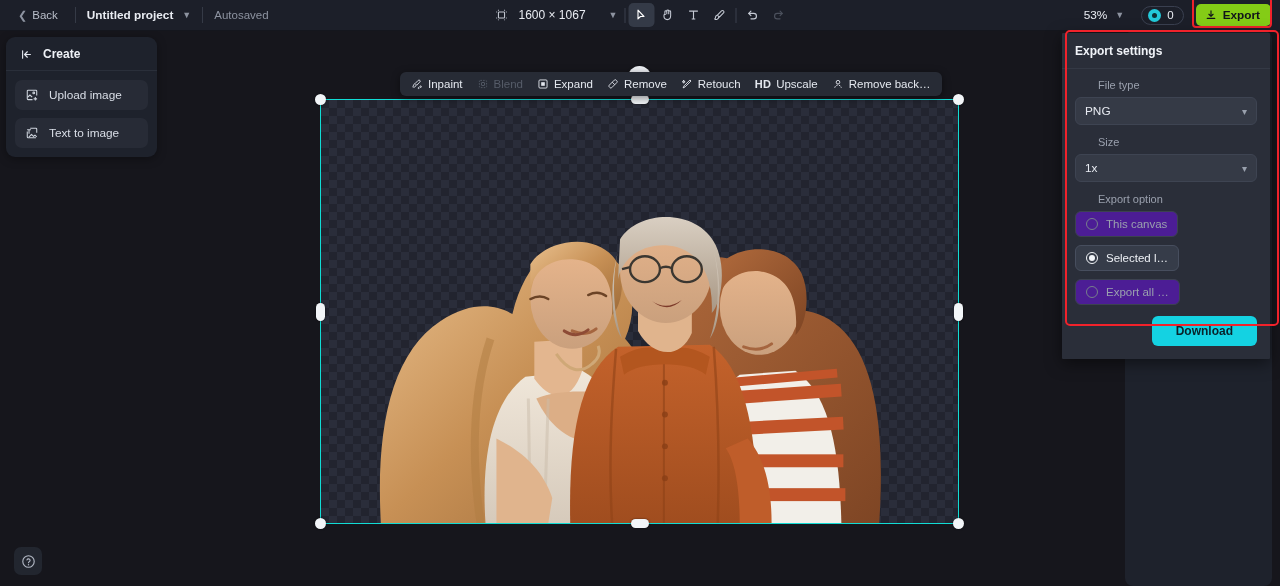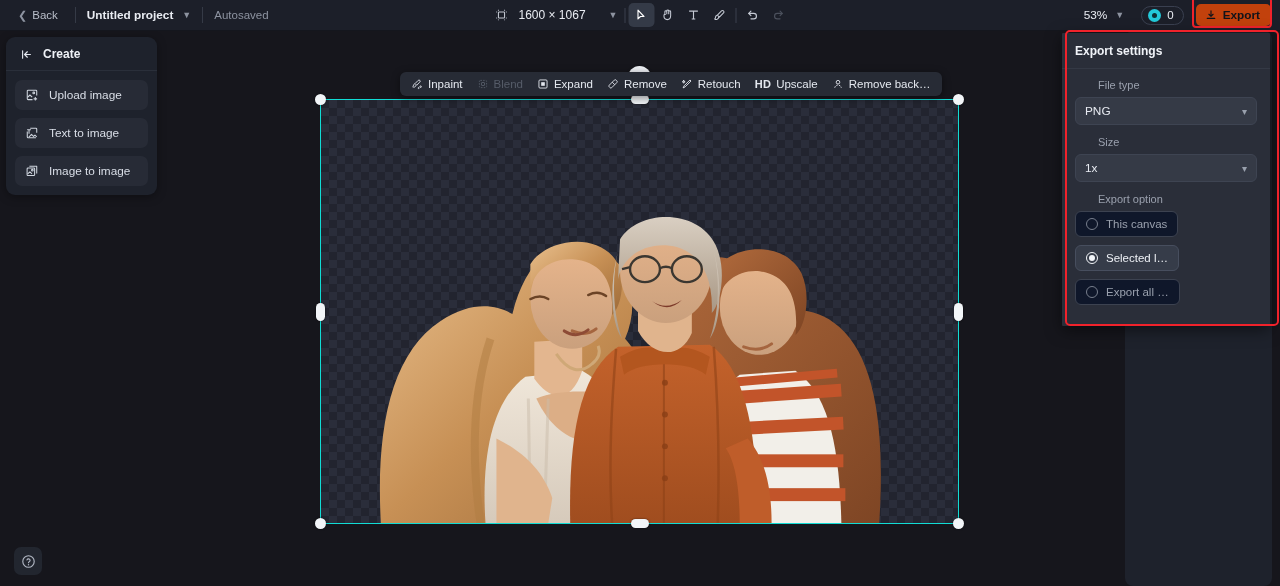--- a/index.html
+++ b/index.html
@@ -65,21 +65,21 @@
   .credit-dot::after { content:""; width:5px; height:5px; border-radius:50%; background:#0d2f35; }
   .credit-num { color: #e9ecf2; font-size: 11.5px; }
 
   .export-wrap { position: relative; margin-left: 12px; }
   .export-hl {
     position: absolute; left: -4px; top: -7px; width: 80px; height: 31px;
     border: 2px solid #f1222b; border-radius: 4px; pointer-events: none;
   }
   .export-btn {
     display: flex; align-items: center; gap: 6px;
-    background: #c2410c; color: #10131a;
+    background: #84cc16; color: #10131a;
     font-size: 11.8px; font-weight: bold;
     border-radius: 5px; padding: 4px 11px 4px 9px; cursor: pointer;
   }
 
   
   .canvas-area {
     position: absolute; left: 0; top: 31px; width: 1280px; height: 555px;
     background: #16161c; overflow: hidden;
   }
 
@@ -168,21 +168,21 @@
   .ep-select {
     display: flex; align-items: center; justify-content: space-between;
     background: #353a46; border: 1px solid #3e4452; border-radius: 6px;
     padding: 6px 9px; color: #e7eaf1; font-size: 11.8px; cursor: pointer;
     margin-bottom: 11px;
   }
   .ep-select .caret { color: #99a0ad; font-size: 10px; }
   .ep-opt-row { display: flex; gap: 8px; margin-bottom: 8px; flex-wrap: wrap; }
   .ep-radio {
     display: flex; align-items: center; gap: 8px;
-    background: #0f172a; border: 1px solid #3c4250; border-radius: 6px;
+    background: #4c1d95; border: 1px solid #3c4250; border-radius: 6px;
     padding: 6px 10px; cursor: pointer; font-size: 11.5px; color: #9aa1ae;
     white-space: nowrap;
   }
   .ep-radio.selected { color: #eef1f6; background: #363c49; border-color: #474e5e; }
   .rdo {
     width: 12px; height: 12px; border-radius: 50%;
     border: 1.4px solid #777e8c; display:flex; align-items:center; justify-content:center;
     flex: none;
   }
   .ep-radio.selected .rdo { border-color: #f2f5f9; }
@@ -499,31 +499,20 @@
         <span style="display:flex;color:#cfd5de;">
           <svg width="14" height="14" viewBox="0 0 16 16" fill="none" stroke="currentColor" stroke-width="1.2" stroke-linejoin="round">
             <path d="M13.4 7.6V3.4a.9.9 0 0 0-.9-.9H6"></path>
             <path d="M2.6 6.4v6.1a.9.9 0 0 0 .9.9h9"></path>
             <path d="M2.4 4.2h4.4M4.6 4.2v4.6"></path>
             <path d="M4.4 12.6 7.4 9.6l2.4 2.3 1.6-1.5 2 2"></path>
           </svg>
         </span>
         <span>Text to image</span>
       </div>
-      <div class="cp-item">
-        <span style="display:flex;color:#cfd5de;">
-          <svg width="14" height="14" viewBox="0 0 16 16" fill="none" stroke="currentColor" stroke-width="1.2" stroke-linejoin="round">
-            <rect x="2.4" y="4.6" width="8.6" height="8.6" rx="1"></rect>
-            <path d="M5 2.6h8.4v8.2"></path>
-            <path d="M3 11.4 5.6 9l2.4 2.3"></path>
-            <circle cx="8.4" cy="7" r=".9"></circle>
-          </svg>
-        </span>
-        <span>Image to image</span>
-      </div>
     </div>
   </div>
 
   <div class="export-pop">
     <div class="ep-head">Export settings</div>
     <div class="ep-body">
 
       <div class="ep-label">File type</div>
       <div class="ep-select">
         <span>PNG</span>
@@ -545,17 +534,22 @@
         <div class="ep-radio selected">
           <span class="rdo"></span>
           <span>Selected l…</span>
         </div>
         <div class="ep-radio">
           <span class="rdo"></span>
           <span>Export all …</span>
         </div>
       </div>
 
+      <div class="dl-row">
+        <div class="dl-btn">
+          <span>Download</span>
+        </div>
+      </div>
     </div>
   </div>
   <div class="export-pop-hl"></div>
 
 </div>
 
 </body></html>

